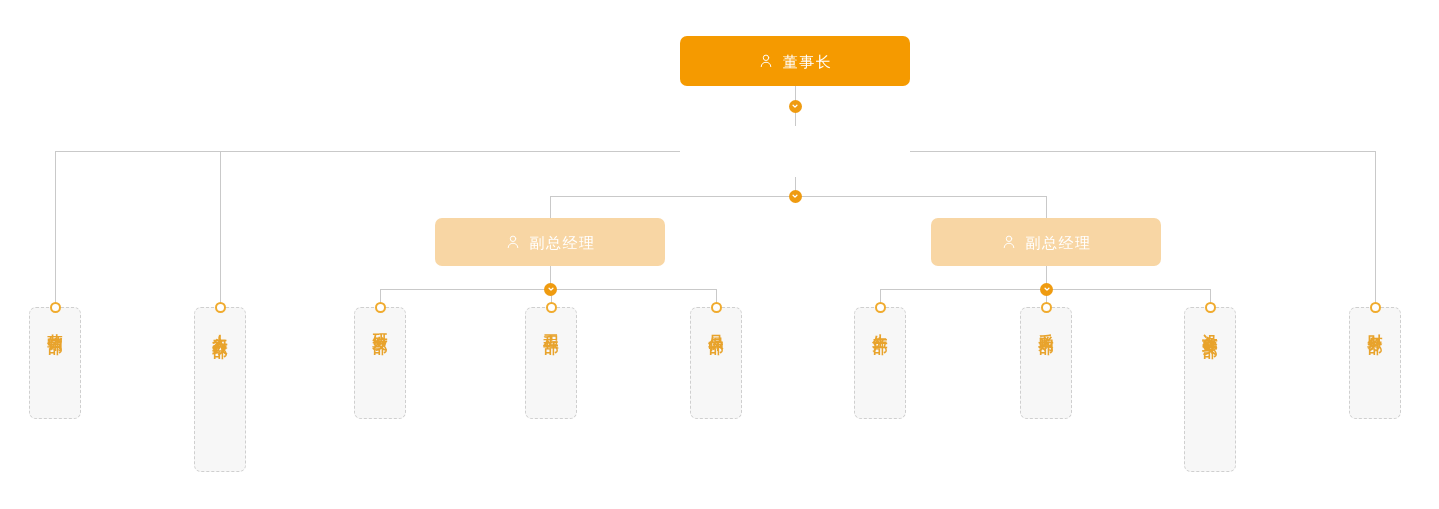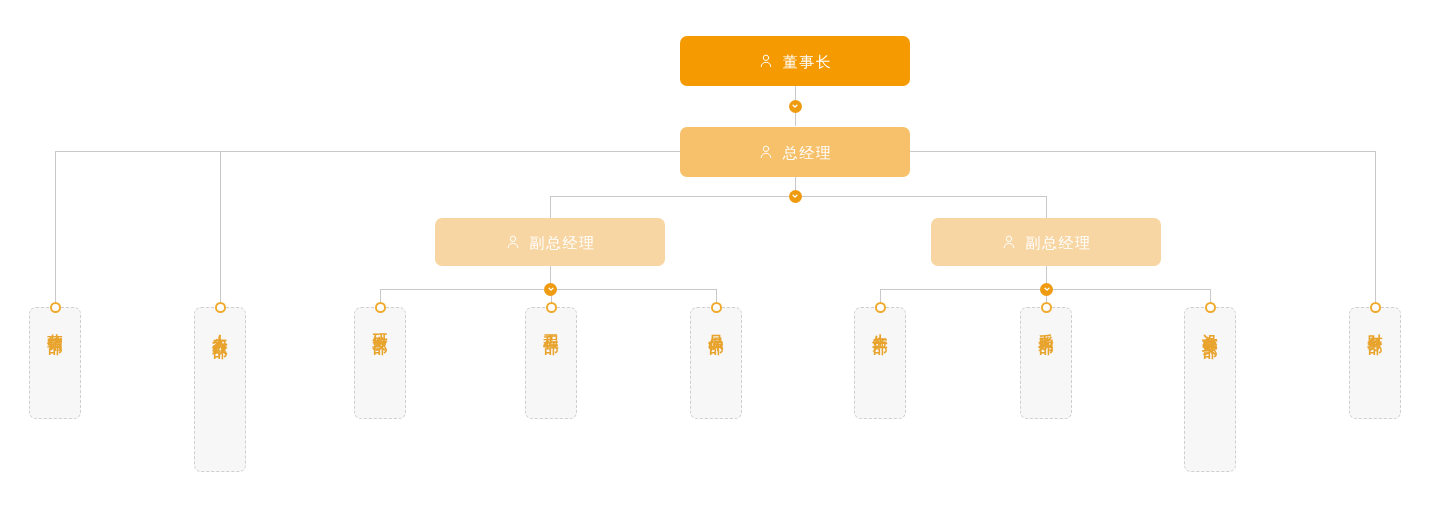--- a/index.html
+++ b/index.html
@@ -125,29 +125,20 @@
   <div class="exec" style="left:680px;top:36px;width:230px;height:50px;background:#f59a00;">
     <span class="ico">
       <svg viewBox="0 0 20 20" width="16" height="16" fill="none" stroke="#ffffff" stroke-width="1.2" stroke-linecap="round" stroke-linejoin="round">
         <circle cx="10" cy="6" r="3.4"></circle>
         <path d="M4 17c0-3.3 2.7-5.4 6-5.4s6 2.1 6 5.4"></path>
       </svg>
     </span>
     <span class="lbl">董事长</span>
   </div>
 
-  <div class="exec" style="left:680px;top:127px;width:230px;height:50px;background:#f7c06a;">
-    <span class="ico">
-      <svg viewBox="0 0 20 20" width="16" height="16" fill="none" stroke="#ffffff" stroke-width="1.2" stroke-linecap="round" stroke-linejoin="round">
-        <circle cx="10" cy="6" r="3.4"></circle>
-        <path d="M4 17c0-3.3 2.7-5.4 6-5.4s6 2.1 6 5.4"></path>
-      </svg>
-    </span>
-    <span class="lbl">总经理</span>
-  </div>
 
   <div class="exec" style="left:435px;top:218px;width:230px;height:48px;background:#f8d6a4;">
     <span class="ico">
       <svg viewBox="0 0 20 20" width="16" height="16" fill="none" stroke="#ffffff" stroke-width="1.2" stroke-linecap="round" stroke-linejoin="round">
         <circle cx="10" cy="6" r="3.4"></circle>
         <path d="M4 17c0-3.3 2.7-5.4 6-5.4s6 2.1 6 5.4"></path>
       </svg>
     </span>
     <span class="lbl">副总经理</span>
   </div>

